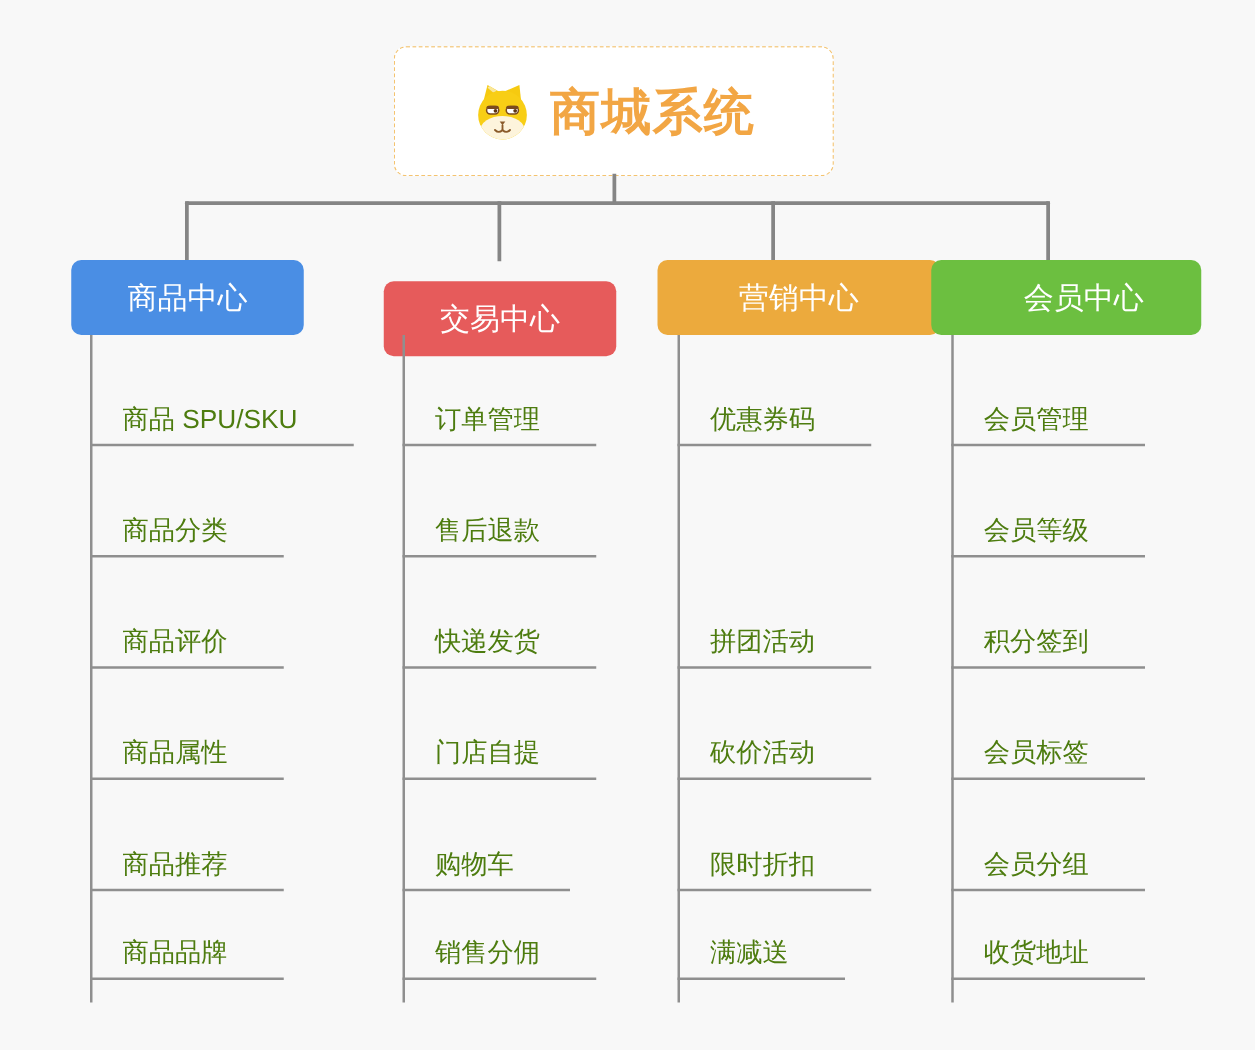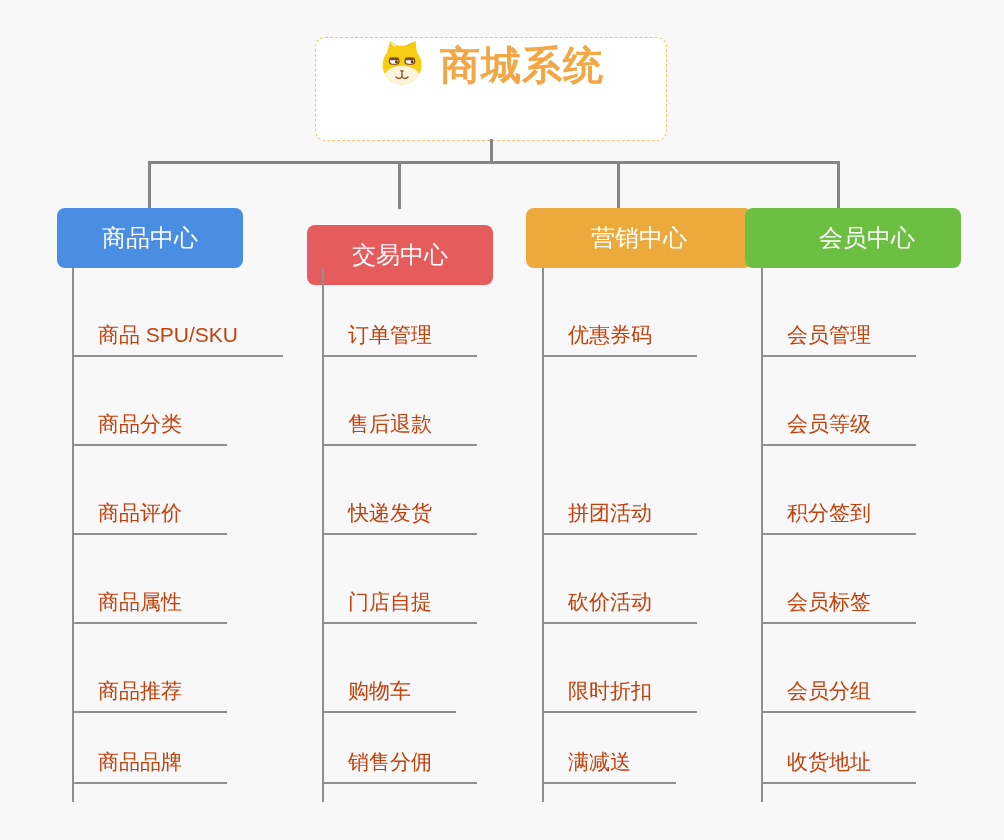--- a/index.html
+++ b/index.html
@@ -14,21 +14,21 @@
     overflow:hidden;
   }
   
   .root-node{
     position:absolute;left:315px;top:37px;
     width:352px;height:104px;
     background:#ffffff;
     border:1px dashed #f4c36f;
     border-radius:10px;
     box-sizing:border-box;
-    display:flex;justify-content:center;
+    display:flex;align-items:center;justify-content:center;
     gap:14px;
     cursor:pointer;
   }
   .root-title{
     font-size:40px;
     font-weight:600;
     color:#f2a644;
     letter-spacing:1px;
     white-space:nowrap;
   }
@@ -59,21 +59,21 @@
   .x0{left:72px}.x1{left:322px}.x2{left:542px}.x3{left:761px}
   
   .leaf{
     position:absolute;
     box-sizing:border-box;
     height:44px;
     padding:0 45px 6px 26px;
     border-bottom:2px solid #8f8f8f;
     display:flex;align-items:flex-end;
     font-size:21px;
-    color:#c2410c;
+    color:#4d7c0f;
     white-space:nowrap;
     cursor:pointer;
   }
   .r0{top:313px}.r1{top:402px}.r2{top:491px}
   .r3{top:580px}.r4{top:669px}.r5{top:740px}
 </style>
 </head>
 <body>
 
 <div class="canvas">

